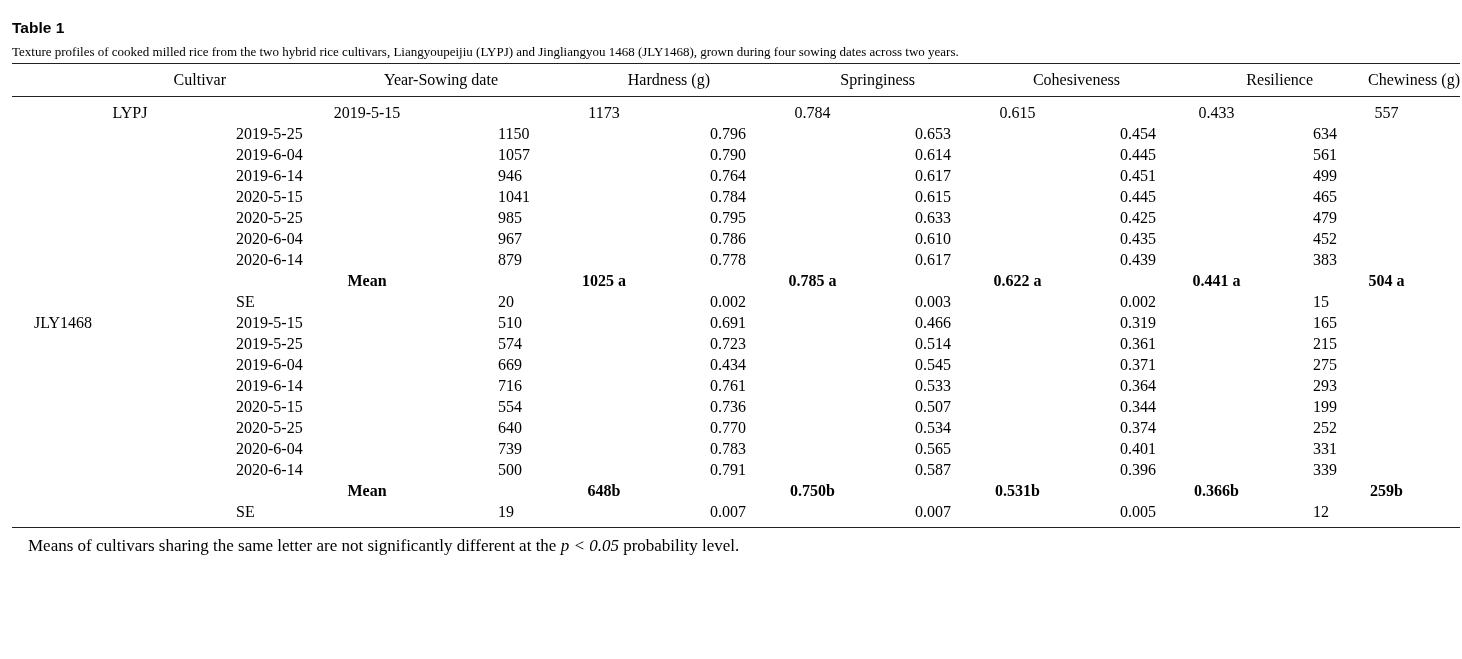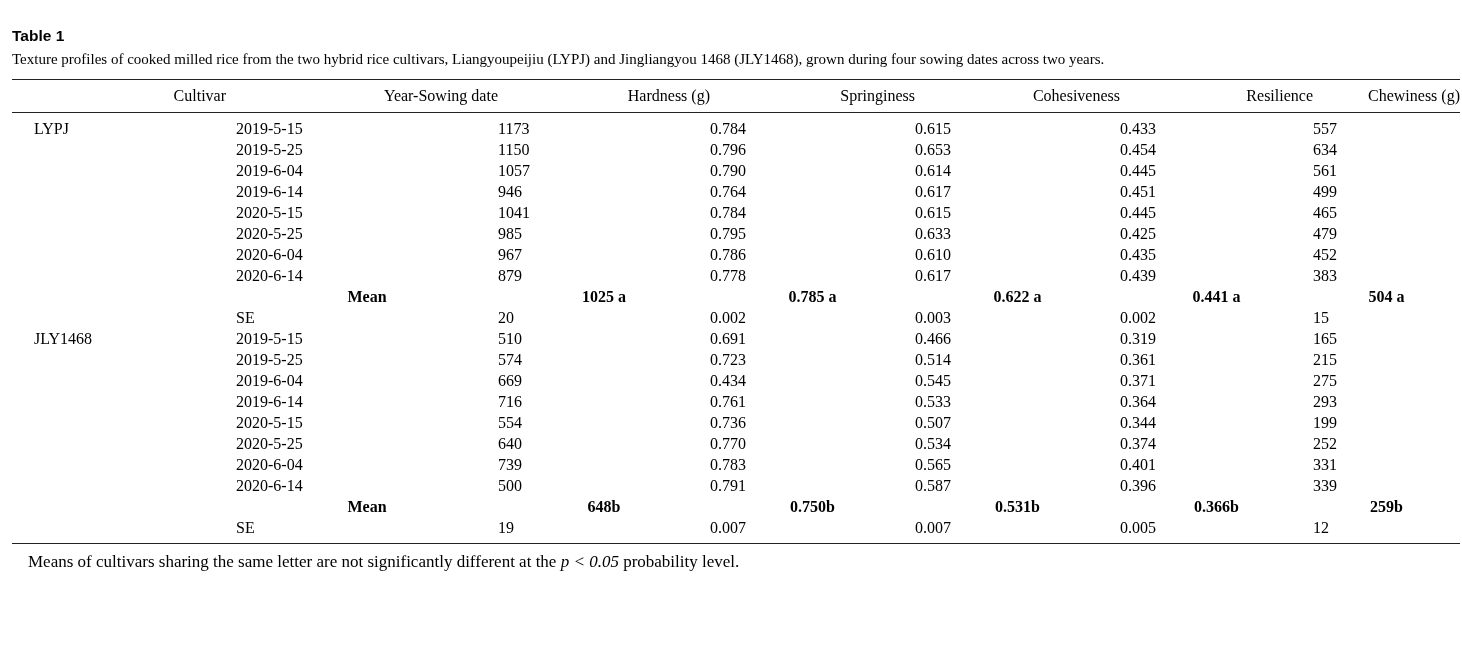--- a/index.html
+++ b/index.html
@@ -18,26 +18,26 @@
     width: 1462px;
     height: 659px;
     box-sizing: border-box;
     padding: 10px 8px 0 8px;
   }
   .table-label {
     font-family: "Liberation Sans", sans-serif;
     font-weight: bold;
     font-size: 15.5px;
     line-height: 20px;
-    margin: 16px 0 2px 4px;
+    margin: 8px 0 2px 4px;
   }
   .caption {
-    font-size: 15px;
+    font-size: 13px;
     line-height: 23px;
-    margin: 0 0 8px 4px;
+    margin: 0 0 0 4px;
     max-width: 1448px;
   }
   table.data {
     border-collapse: collapse;
     width: 1448px;
     margin-left: 4px;
     table-layout: fixed;
   }
   table.data thead th {
     font-weight: normal;
@@ -47,20 +47,21 @@
     border-top: 1.6px solid #222;
     border-bottom: 1px solid #222;
   }
   table.data tbody td {
     font-size: 16px;
     padding: 1.5px 0;
     vertical-align: top;
   }
   table.data tbody tr.first-row td {
     padding-top: 7px;
+    text-align: center;
   }
   table.data tbody tr:last-child td {
     padding-bottom: 6px;
   }
   .col-cultivar { width: 192px; padding-left: 22px !important; }
   .col-date     { width: 262px; padding-left: 10px !important; }
   .col-hard     { width: 212px; }
   .col-spring   { width: 205px; }
   .col-cohes    { width: 205px; }
   .col-resil    { width: 193px; }

